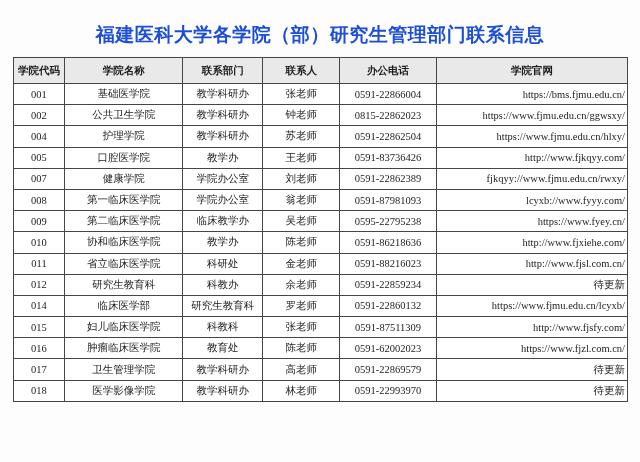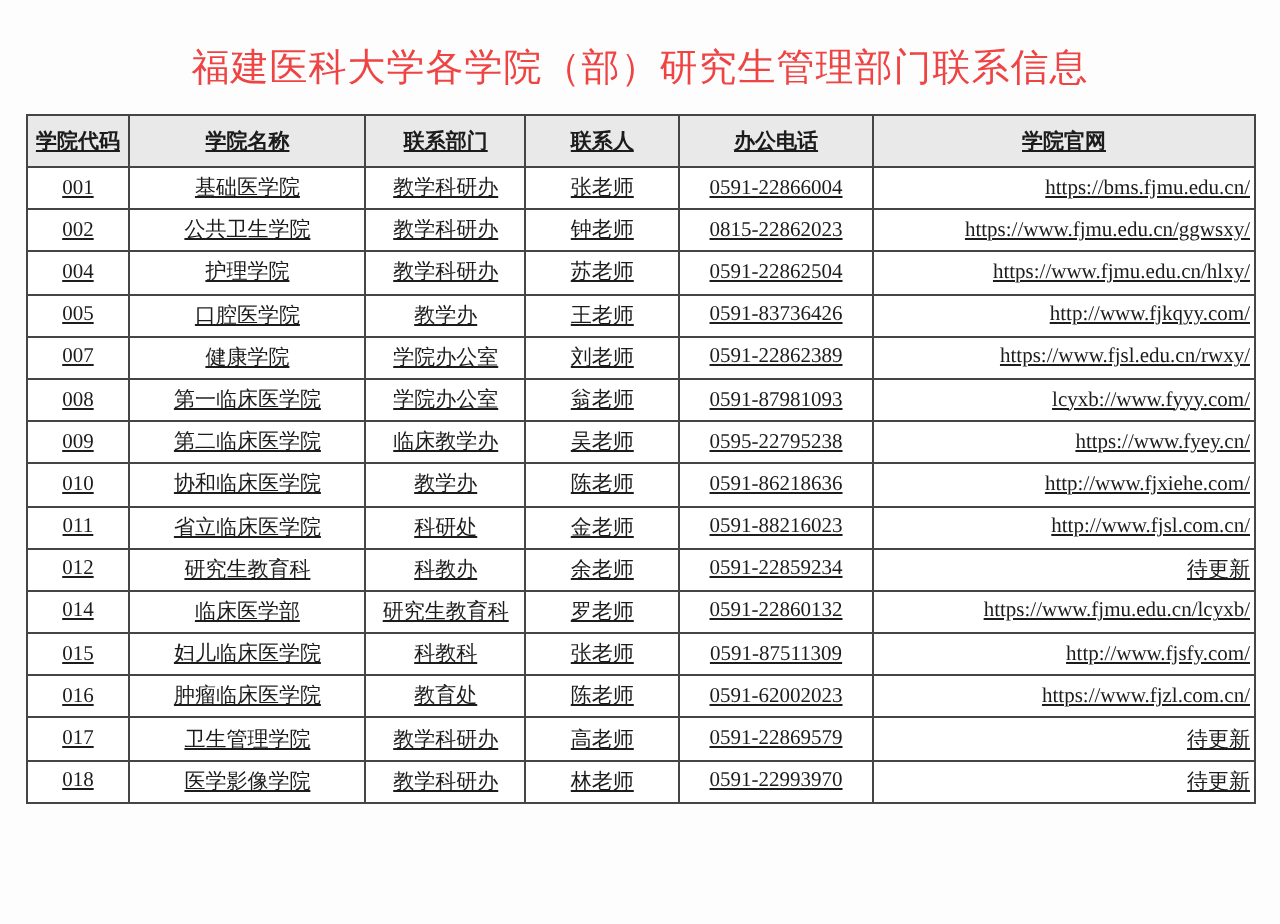--- a/index.html
+++ b/index.html
@@ -14,35 +14,34 @@
     height: 462px;
     background: #fdfdfd;
     overflow: hidden;
   }
   .title {
     margin: 0;
     padding-top: 23px;
     text-align: center;
     font-size: 19px;
     line-height: 23px;
-    font-weight: normal;
-    color: #ef4444;
+    font-weight: bold;
+    color: #1d4ed8;
     letter-spacing: 0.5px;
     font-family: "Liberation Serif", "DejaVu Serif", serif;
   }
   .contact-table {
     position: absolute;
     left: 13px;
     top: 57px;
     width: 615px;
     border-collapse: collapse;
     table-layout: fixed;
     font-size: 10.5px;
     color: #1c1c1c;
-    text-decoration: underline;
   }
   .contact-table th,
   .contact-table td {
     border: 1px solid #454545;
     text-align: center;
     vertical-align: middle;
     padding: 0 2px;
     overflow: hidden;
     white-space: nowrap;
   }
@@ -123,21 +122,21 @@
           <td>王老师</td>
           <td>0591-83736426</td>
           <td class="url-cell">http://www.fjkqyy.com/</td>
         </tr>
         <tr>
           <td>007</td>
           <td>健康学院</td>
           <td>学院办公室</td>
           <td>刘老师</td>
           <td>0591-22862389</td>
-          <td class="url-cell">https://www.fjsl.edu.cn/rwxy/</td>
+          <td class="url-cell">fjkqyy://www.fjmu.edu.cn/rwxy/</td>
         </tr>
         <tr>
           <td>008</td>
           <td>第一临床医学院</td>
           <td>学院办公室</td>
           <td>翁老师</td>
           <td>0591-87981093</td>
           <td class="url-cell">lcyxb://www.fyyy.com/</td>
         </tr>
         <tr>

